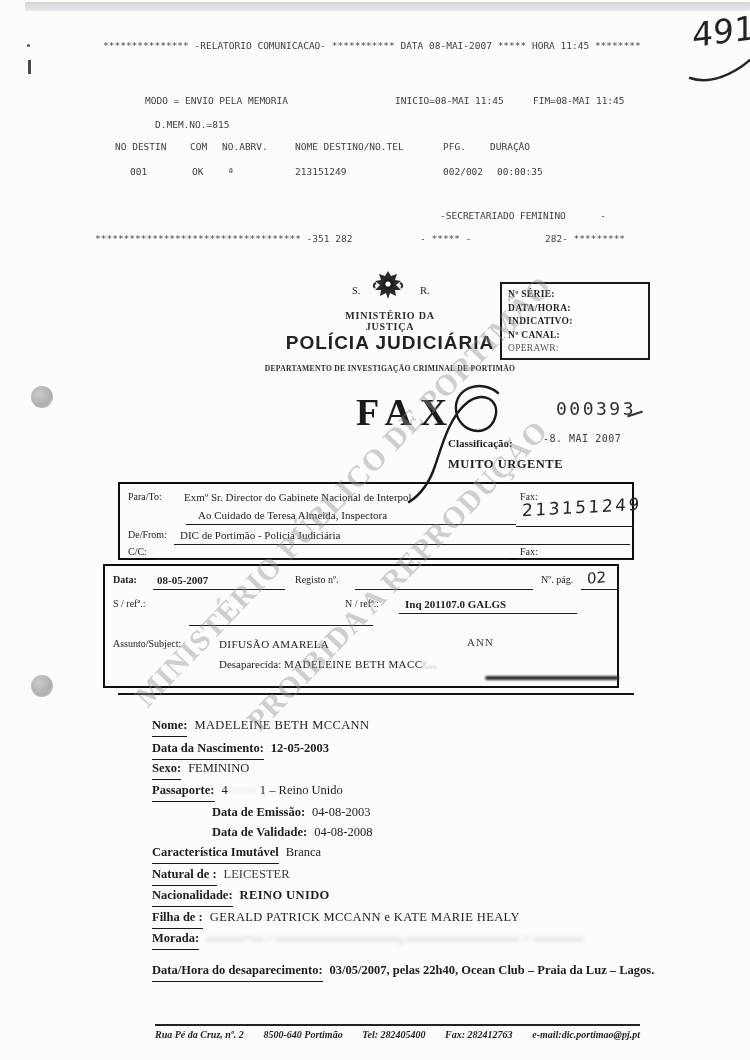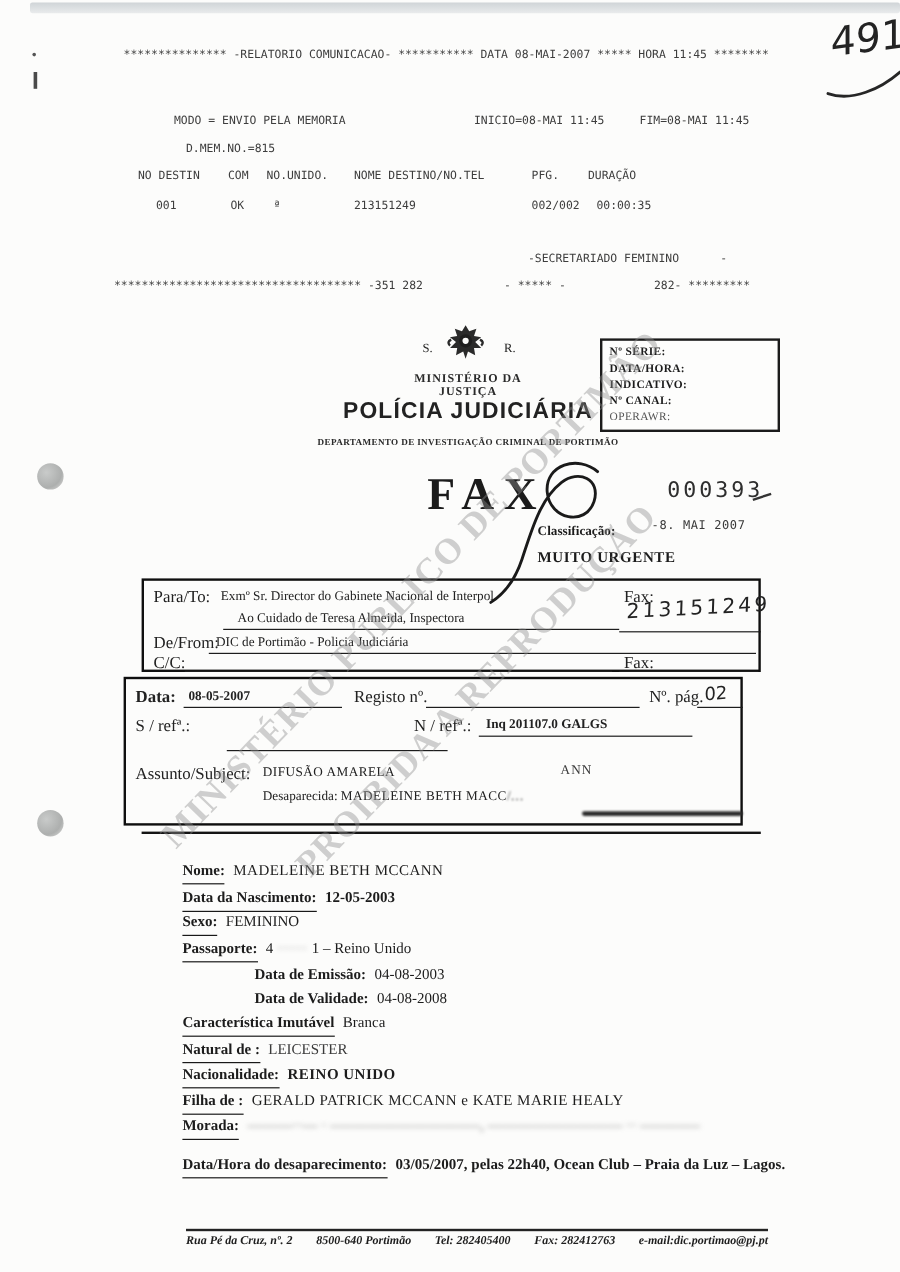--- a/index.html
+++ b/index.html
@@ -45,21 +45,21 @@
   .stamp-tail { left:627px; top:413px; width:16px; height:2px; background:#333; transform:rotate(-18deg); }
   .clas-label { left:448px; top:437px; font-size:11px; font-weight:700; }
   .date-stamp { left:543px; top:433px; font-family:"DejaVu Sans Mono", monospace;
     font-size:10px; color:#3a3a3a; letter-spacing:0.5px; }
   .muito { left:448px; top:457px; font-size:12.5px; font-weight:700; letter-spacing:0.5px; }
   
   .fbox { border:2.5px solid #0f0f0f; background:transparent; }
   .box1 { left:118px; top:482px; width:516px; height:78px; }
   .box2 { left:103px; top:564px; width:516px; height:124px; }
   .box2-extra { left:118px; top:693px; width:516px; height:2px; background:#141414; }
-  .flabel { font-size:14px; color:#222; }
+  .flabel { font-size:10px; color:#222; }
   .fval  { font-size:11px; color:#222; }
   .uline { position:absolute; height:1.4px; background:#1d1d1d; }
   .serif-caps { letter-spacing:0.4px; }
   .smudge { left:380px; top:110px; width:134px; height:4px; background:#2b2b2b;
     filter:blur(1px); border-radius:2px; }
   .artifact { color:#3c3c3c; }
   
   .details { left:152px; top:712px; width:500px; height:250px; }
   .drow { position:absolute; font-size:12.5px; white-space:nowrap; }
   .dlabel { font-weight:700; border-bottom:1.4px solid #191919; padding-bottom:4px; }
@@ -96,21 +96,21 @@
   </svg>
 
   <div class="abs mono" style="left:103px; top:40px;">*************** -RELATORIO COMUNICACAO- *********** DATA 08-MAI-2007 ***** HORA 11:45 ********</div>
   <div class="abs mono" style="left:145px; top:95px;">MODO = ENVIO PELA MEMORIA</div>
   <div class="abs mono" style="left:395px; top:95px;">INICIO=08-MAI 11:45</div>
   <div class="abs mono" style="left:533px; top:95px;">FIM=08-MAI 11:45</div>
   <div class="abs mono" style="left:155px; top:119px;">D.MEM.NO.=815</div>
 
   <div class="abs mono" style="left:115px; top:141px;">NO DESTIN</div>
   <div class="abs mono" style="left:190px; top:141px;">COM</div>
-  <div class="abs mono" style="left:222px; top:141px;">NO.UNIDO.</div>
+  <div class="abs mono" style="left:222px; top:141px;">NO.ABRV.</div>
   <div class="abs mono" style="left:295px; top:141px;">NOME DESTINO/NO.TEL</div>
   <div class="abs mono" style="left:443px; top:141px;">PFG.</div>
   <div class="abs mono" style="left:490px; top:141px;">DURAÇÃO</div>
 
   <div class="abs mono" style="left:130px; top:166px;">001</div>
   <div class="abs mono" style="left:192px; top:166px;">OK</div>
   <div class="abs mono" style="left:228px; top:166px;">ª</div>
   <div class="abs mono" style="left:295px; top:166px;">213151249</div>
   <div class="abs mono" style="left:443px; top:166px;">002/002</div>
   <div class="abs mono" style="left:497px; top:166px;">00:00:35</div>

